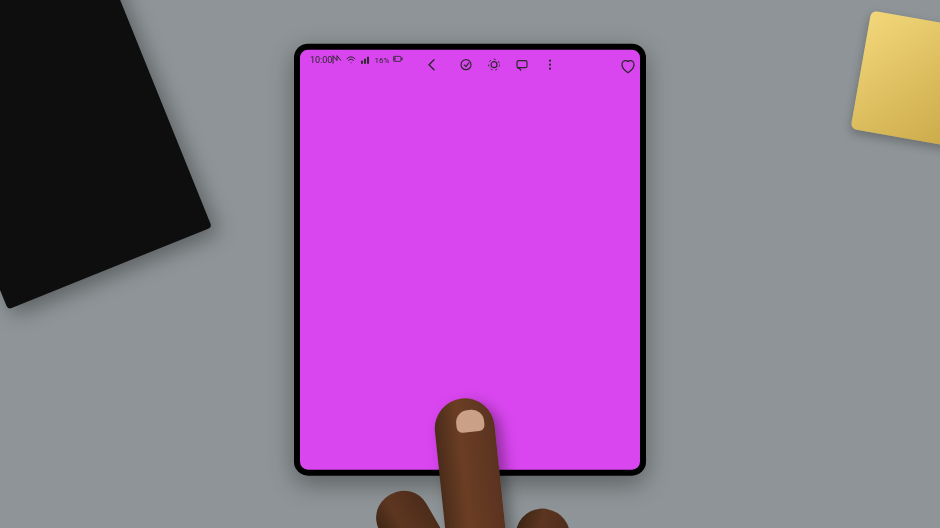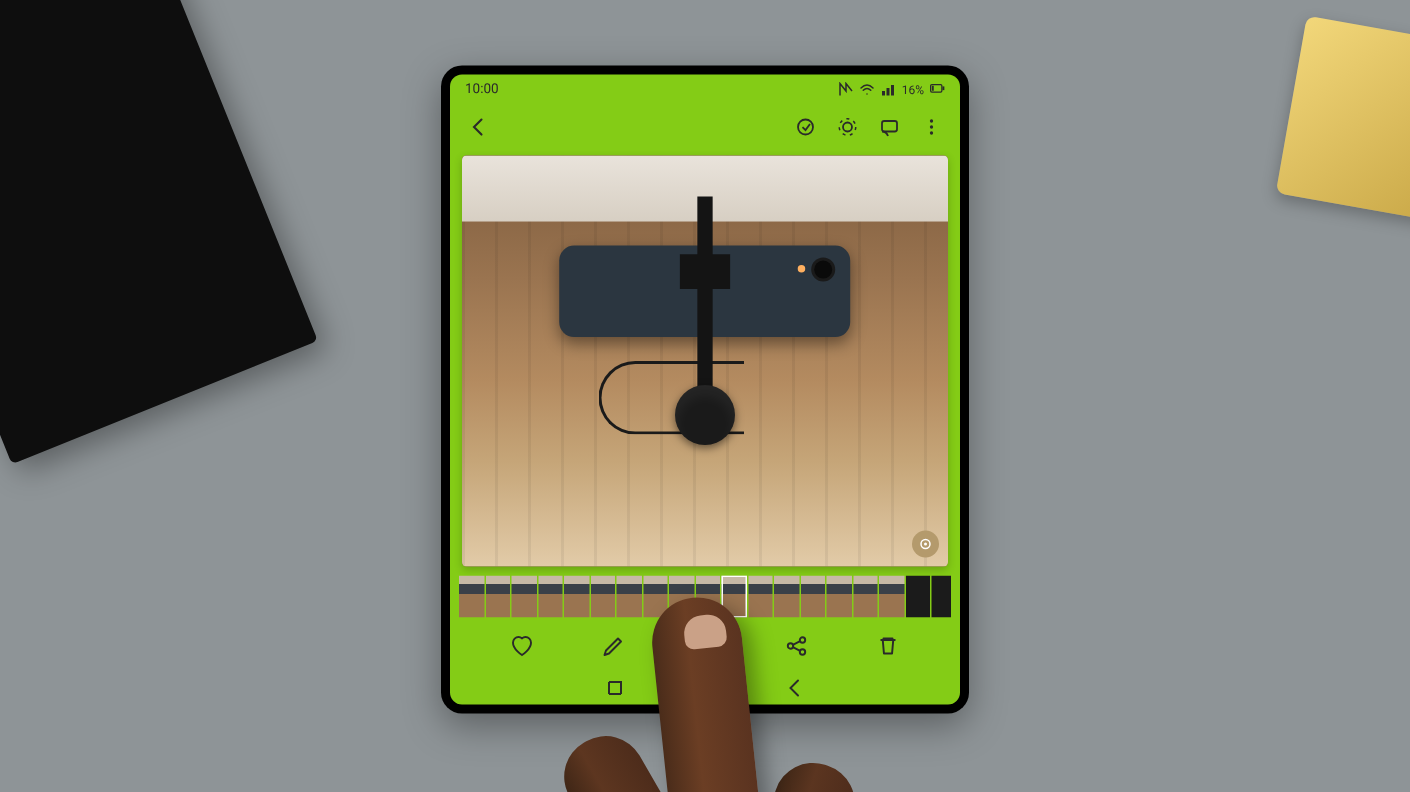--- a/index.html
+++ b/index.html
@@ -41,24 +41,24 @@
     left: 50%; top: 50%;
     transform: translate(-50%, -51%);
     width: 352px; height: 432px;
     background: #000;
     border-radius: 14px;
     padding: 6px;
     box-shadow: 0 8px 25px rgba(0,0,0,.35);
   }
   .screen {
     width: 100%; height: 100%;
-    background: #84cc16;
+    background: #d946ef;
     border-radius: 8px;
     display: flex;
-    flex-direction: column;
+    flex-direction: row;
     position: relative;
     overflow: hidden;
   }
   
   
   .statusbar {
     height: 20px;
     display: flex;
     align-items: center;
     padding: 0 10px;

